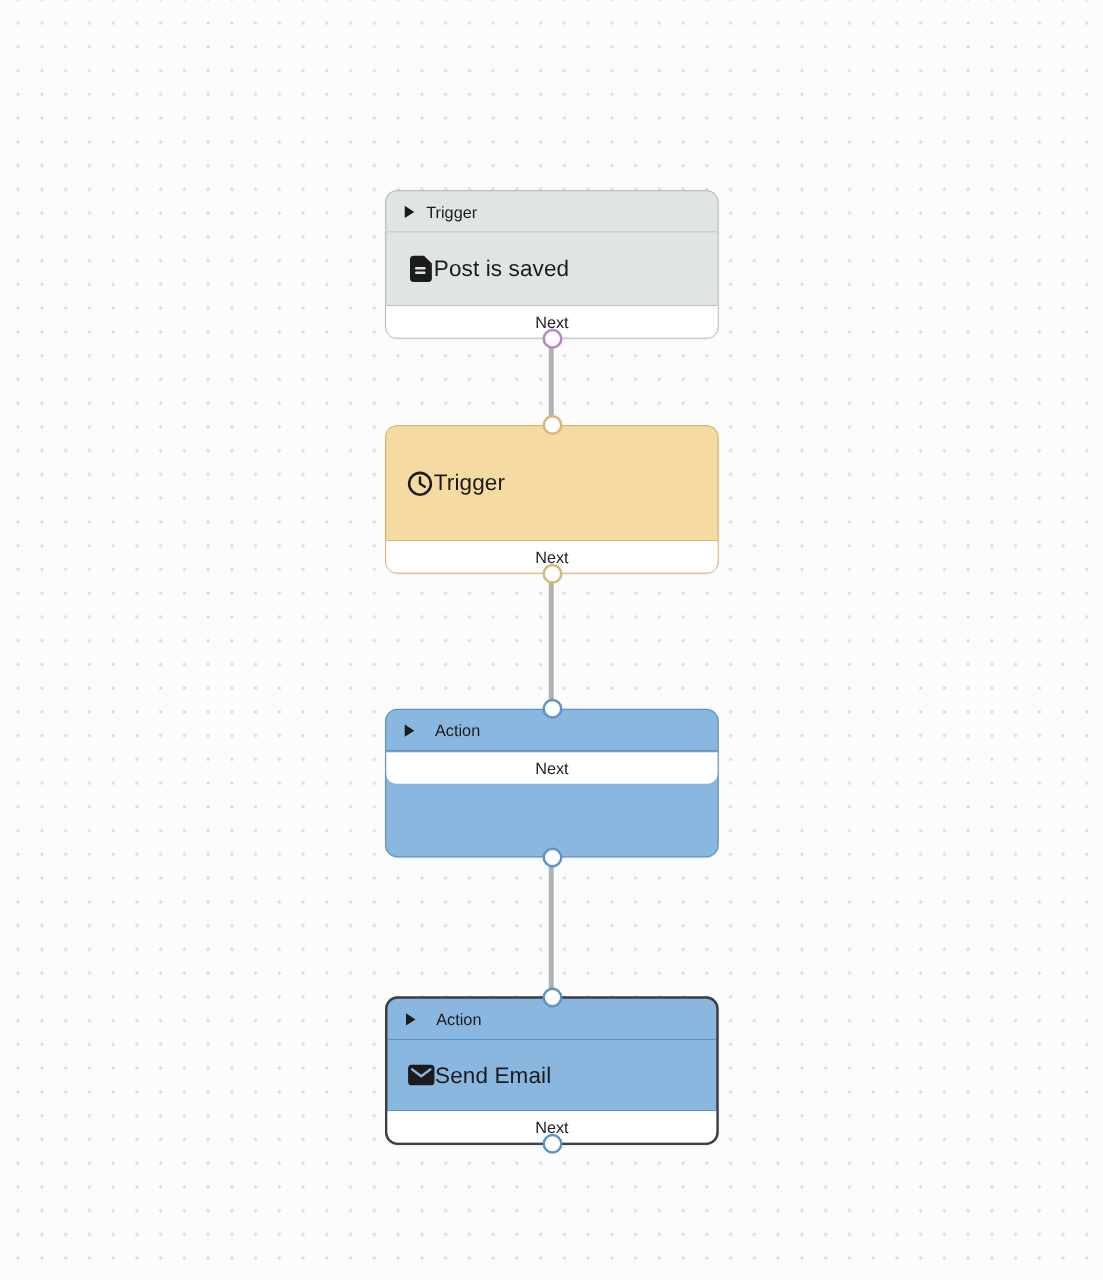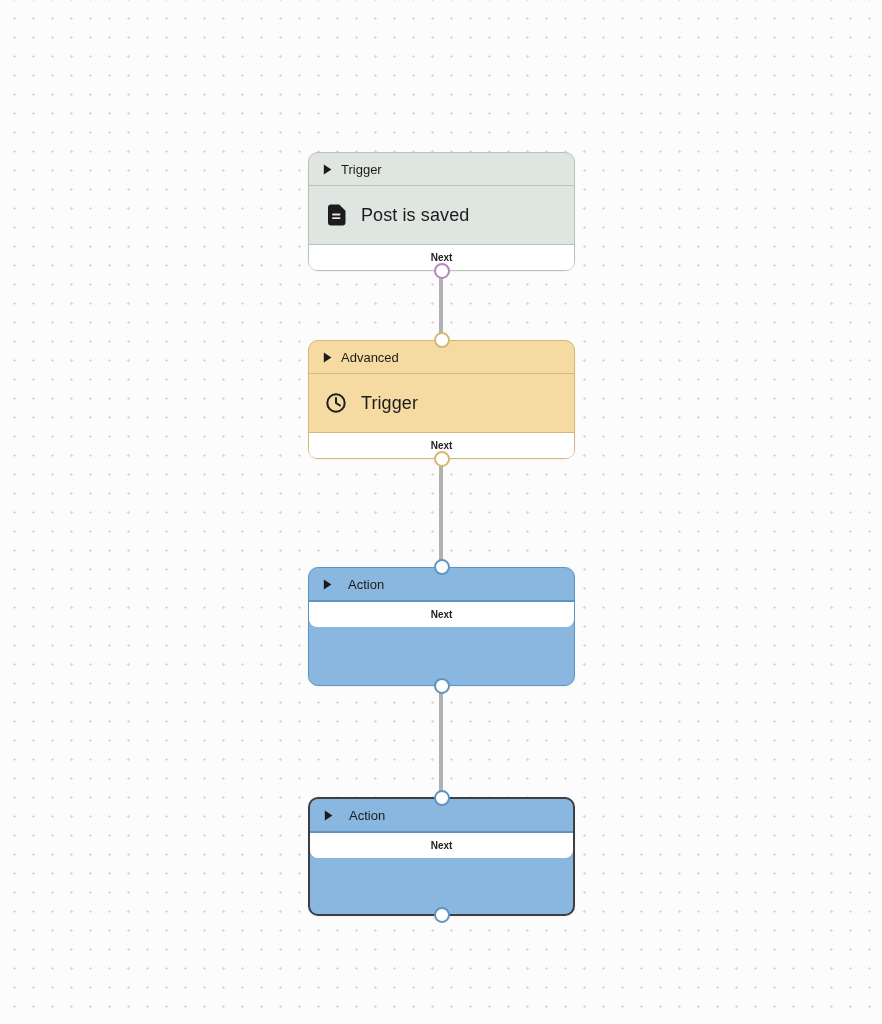--- a/index.html
+++ b/index.html
@@ -53,30 +53,30 @@
   .node-3{top:567px;}
   .node-4{top:797px;}
   .node-header{
     height:33px;flex:0 0 33px;display:flex;align-items:center;
     padding:0 14px;gap:9px;font-size:13px;font-weight:400;
     border-radius:9px 9px 0 0;
   }
   .play-icon{display:flex;align-items:center;}
   .node-body{
     flex:1 1 auto;display:flex;align-items:center;
-    padding:0 16px;gap:14px;
+    padding:0 16px;
   }
   .node-title{font-size:18px;font-weight:500;letter-spacing:0.1px;}
   .body-icon{display:flex;align-items:center;justify-content:center;width:22px;}
   .node-footer{
     height:26px;flex:0 0 26px;background:var(--footer-bg);
     display:flex;align-items:center;justify-content:center;
     border-radius:0 0 8px 8px;position:relative;
   }
-  .port-label{font-size:10px;font-weight:700;color:#222;}
+  .port-label{font-size:13px;font-weight:400;color:#222;}
   .port{
     position:absolute;left:50%;width:16px;height:16px;border-radius:50%;
     background:#fff;z-index:3;
   }
   .port--top{top:0;transform:translate(-50%,-56%);}
   .port--bottom{bottom:0;transform:translate(-50%,56%);}
   .port--purple{border:2.5px solid var(--port-purple);}
   .port--tan{border:2.5px solid var(--advanced-border);}
   .port--blue{border:2.5px solid var(--action-border);}
 </style>
@@ -108,28 +108,20 @@
       </span>
       <span class="node-title">Post is saved</span>
     </div>
     <div class="node-footer">
       <span class="port-label">Next</span>
     </div>
     <span class="port port--bottom port--purple"></span>
   </div>
 
   <div class="node node--advanced node-2">
-    <div class="node-header">
-      <span class="play-icon">
-        <svg width="9" height="11" viewBox="0 0 9 11">
-            <path d="M0.8 0.6 L8.4 5.5 L0.8 10.4 Z" fill="#1b1b1b"></path>
-          </svg>
-      </span>
-      <span>Advanced</span>
-    </div>
     <div class="node-body">
       <span class="body-icon">
         <svg width="22" height="22" viewBox="0 0 24 24" fill="none" stroke="#1c1c1e" stroke-width="2.2">
           <circle cx="12" cy="12" r="9.5"></circle>
           <path d="M12 6.5 V12 L16.2 14.6" stroke-linecap="round" stroke-linejoin="round"></path>
         </svg>
       </span>
       <span class="node-title">Trigger</span>
     </div>
     <div class="node-footer">
@@ -157,20 +149,29 @@
 
   <div class="node node--action node--selected node-4">
     <div class="node-header">
       <span class="play-icon">
         <svg width="9" height="11" viewBox="0 0 9 11">
             <path d="M0.8 0.6 L8.4 5.5 L0.8 10.4 Z" fill="#1b1b1b"></path>
           </svg>
       </span>
       <span>Action</span>
     </div>
+    <div class="node-body">
+      <span class="body-icon">
+        <svg width="23" height="18" viewBox="0 0 24 19">
+          <rect x="0.5" y="0.5" width="23" height="18" rx="3.2" fill="#1c1c1e"></rect>
+          <path d="M4 4.6 L12 10.6 L20 4.6" stroke="var(--action-bg)" stroke-width="2.1" fill="none" stroke-linecap="round" stroke-linejoin="round"></path>
+        </svg>
+      </span>
+      <span class="node-title">Send Email</span>
+    </div>
     <div class="node-footer">
       <span class="port-label">Next</span>
     </div>
     <span class="port port--top port--blue"></span>
     <span class="port port--bottom port--blue"></span>
   </div>
 
 </div>
 
 </body></html>

